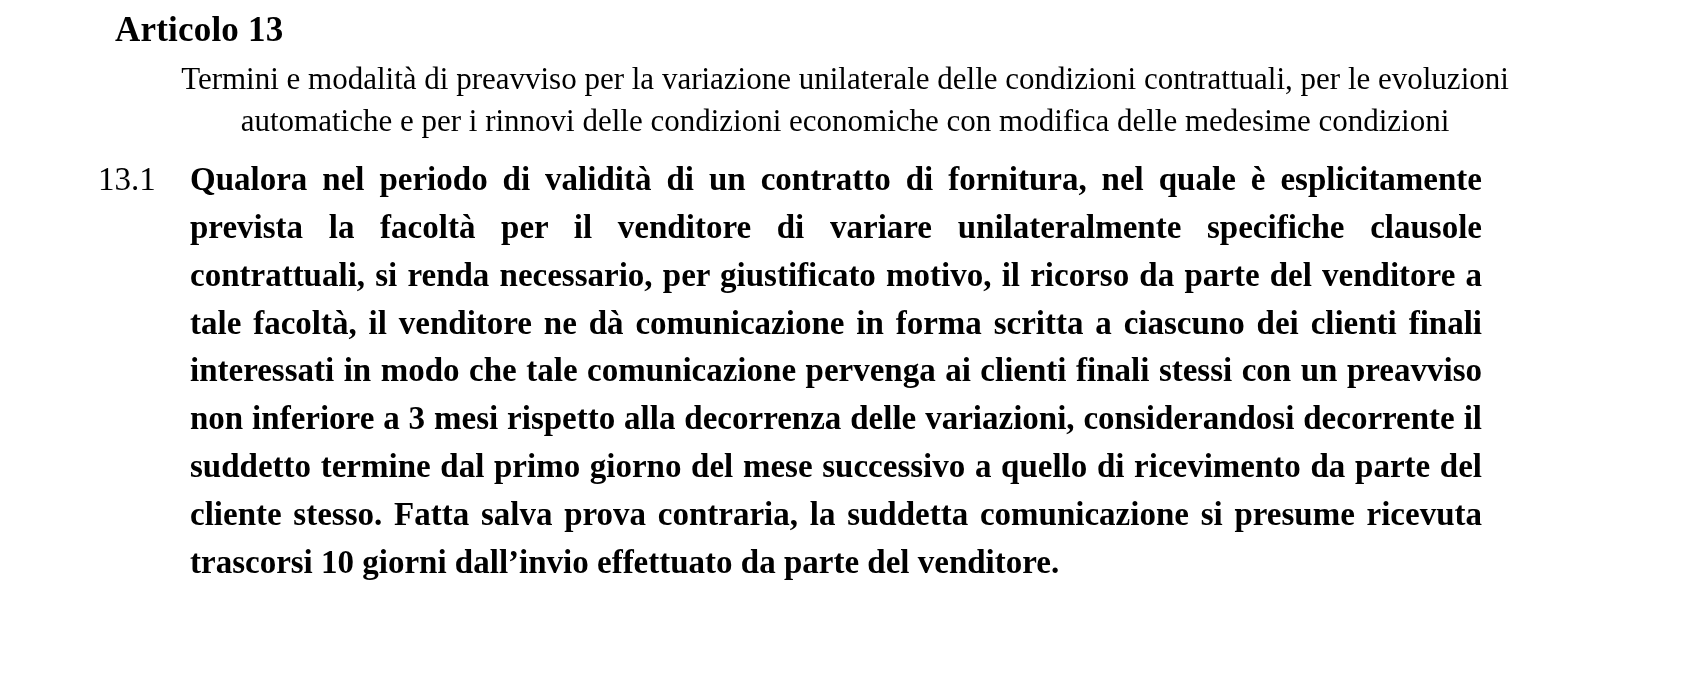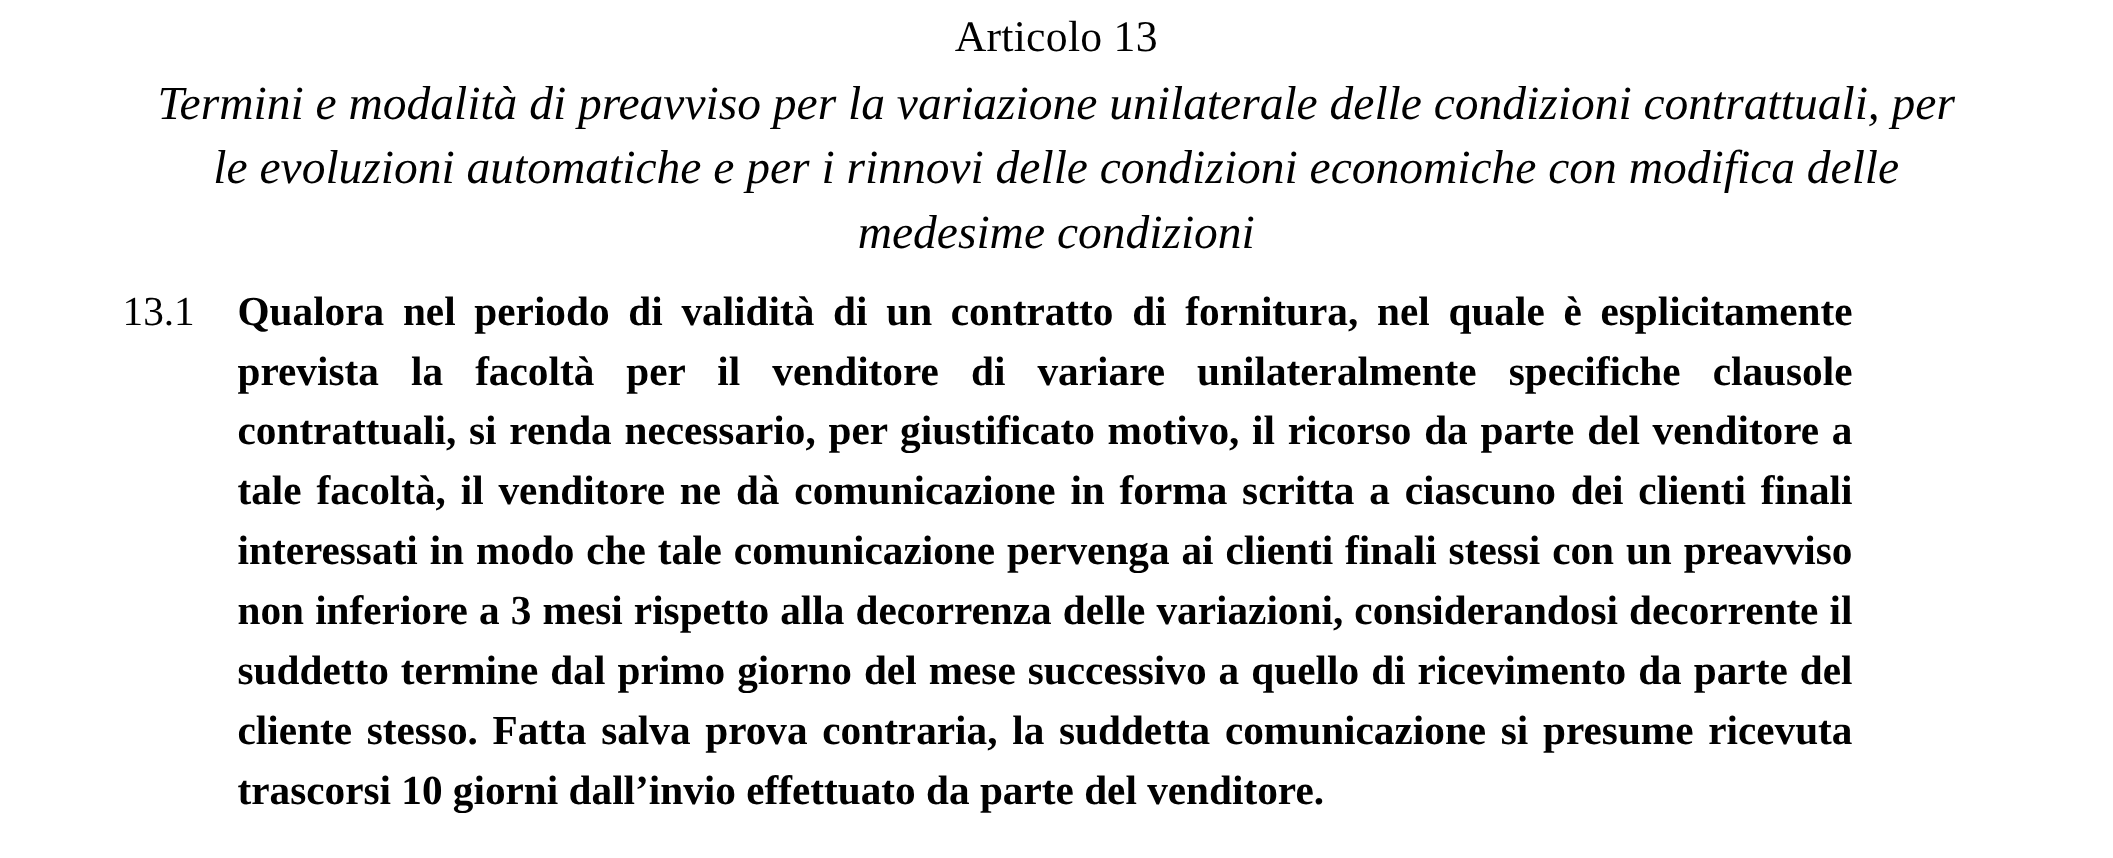--- a/index.html
+++ b/index.html
@@ -15,31 +15,30 @@
     color: #000000;
   }
   .page {
     box-sizing: border-box;
     width: 1690px;
     height: 686px;
     padding: 8px 0 0 0;
     background: #ffffff;
   }
   .article-title {
-    text-align: center;
-    font-weight: normal;
+    text-align: left;
+    font-weight: bold;
     font-size: 35px;
     line-height: 1.25;
     margin: 0 auto 6px auto;
     width: 1460px;
     letter-spacing: 0.2px;
   }
   .article-subtitle {
-    font-style: italic;
-    font-size: 38px;
+    font-size: 31px;
     line-height: 1.36;
     text-align: center;
     margin: 0 auto 14px auto;
     max-width: 1470px;
   }
   .clause {
     display: flex;
     align-items: flex-start;
     margin: 0 0 0 98px;
     width: 1384px;

